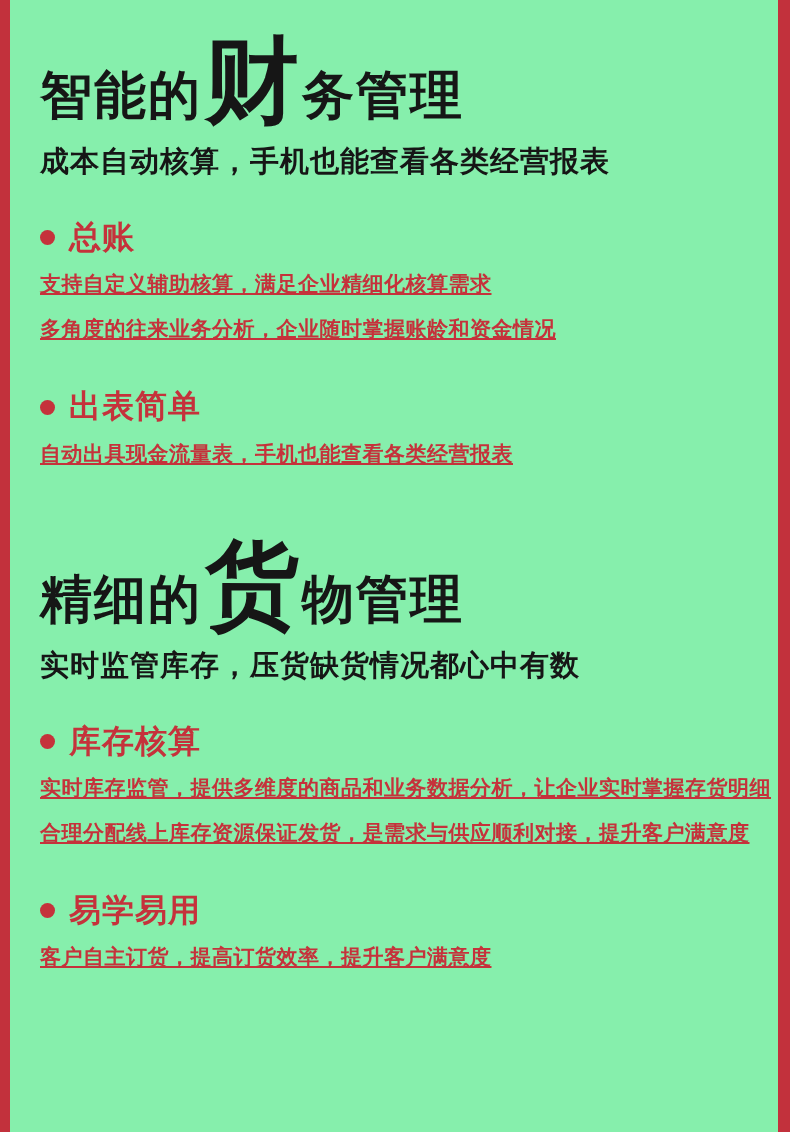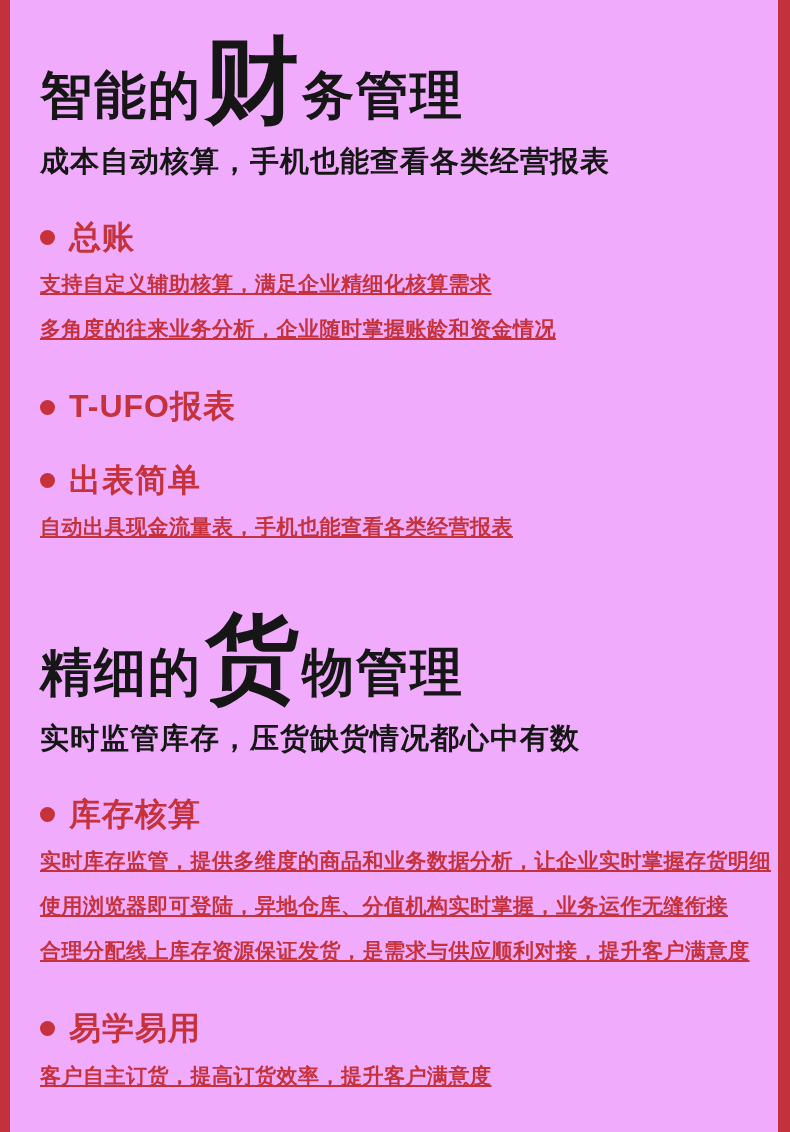--- a/index.html
+++ b/index.html
@@ -1,19 +1,19 @@
 <!DOCTYPE html>
 <html style="--border-red: #c2313c; --text-red: #c5323b; --ink: #161616; --background: #ffffff;"><head>
 <meta charset="utf-8">
 <style>
   html,body { margin:0; padding:0; background:#ffffff; }
   .page {
     position:relative;
     width:790px; height:1132px;
-    background:#f0abfc;
+    background:#86efac;
     overflow:hidden;
     font-family:"Liberation Sans","DejaVu Sans",sans-serif;
     box-sizing:border-box;
   }
   .edge { position:absolute; top:0; height:100%; background:var(--border-red,#c2313c); }
   .edge.left  { left:0;  width:10px; }
   .edge.right { right:0; width:12px; }
 
   .content { padding:36px 18px 0 40px; }
 
@@ -84,24 +84,20 @@
           <span class="dot"></span>
           <span class="fheading">总账</span>
         </div>
         <div class="flines">
           <p class="fline">支持自定义辅助核算，满足企业精细化核算需求</p>
           <p class="fline">多角度的往来业务分析，企业随时掌握账龄和资金情况</p>
         </div>
       </div>
 
       <div class="feature">
-        <div class="fhead">
-          <span class="dot"></span>
-          <span class="fheading">T-UFO报表</span>
-        </div>
       </div>
 
       <div class="feature">
         <div class="fhead">
           <span class="dot"></span>
           <span class="fheading">出表简单</span>
         </div>
         <div class="flines">
           <p class="fline">自动出具现金流量表，手机也能查看各类经营报表</p>
         </div>
@@ -116,21 +112,20 @@
       </h1>
       <p class="subtitle">实时监管库存，压货缺货情况都心中有数</p>
 
       <div class="feature">
         <div class="fhead">
           <span class="dot"></span>
           <span class="fheading">库存核算</span>
         </div>
         <div class="flines">
           <p class="fline">实时库存监管，提供多维度的商品和业务数据分析，让企业实时掌握存货明细</p>
-          <p class="fline">使用浏览器即可登陆，异地仓库、分值机构实时掌握，业务运作无缝衔接</p>
           <p class="fline">合理分配线上库存资源保证发货，是需求与供应顺利对接，提升客户满意度</p>
         </div>
       </div>
 
       <div class="feature">
         <div class="fhead">
           <span class="dot"></span>
           <span class="fheading">易学易用</span>
         </div>
         <div class="flines">

